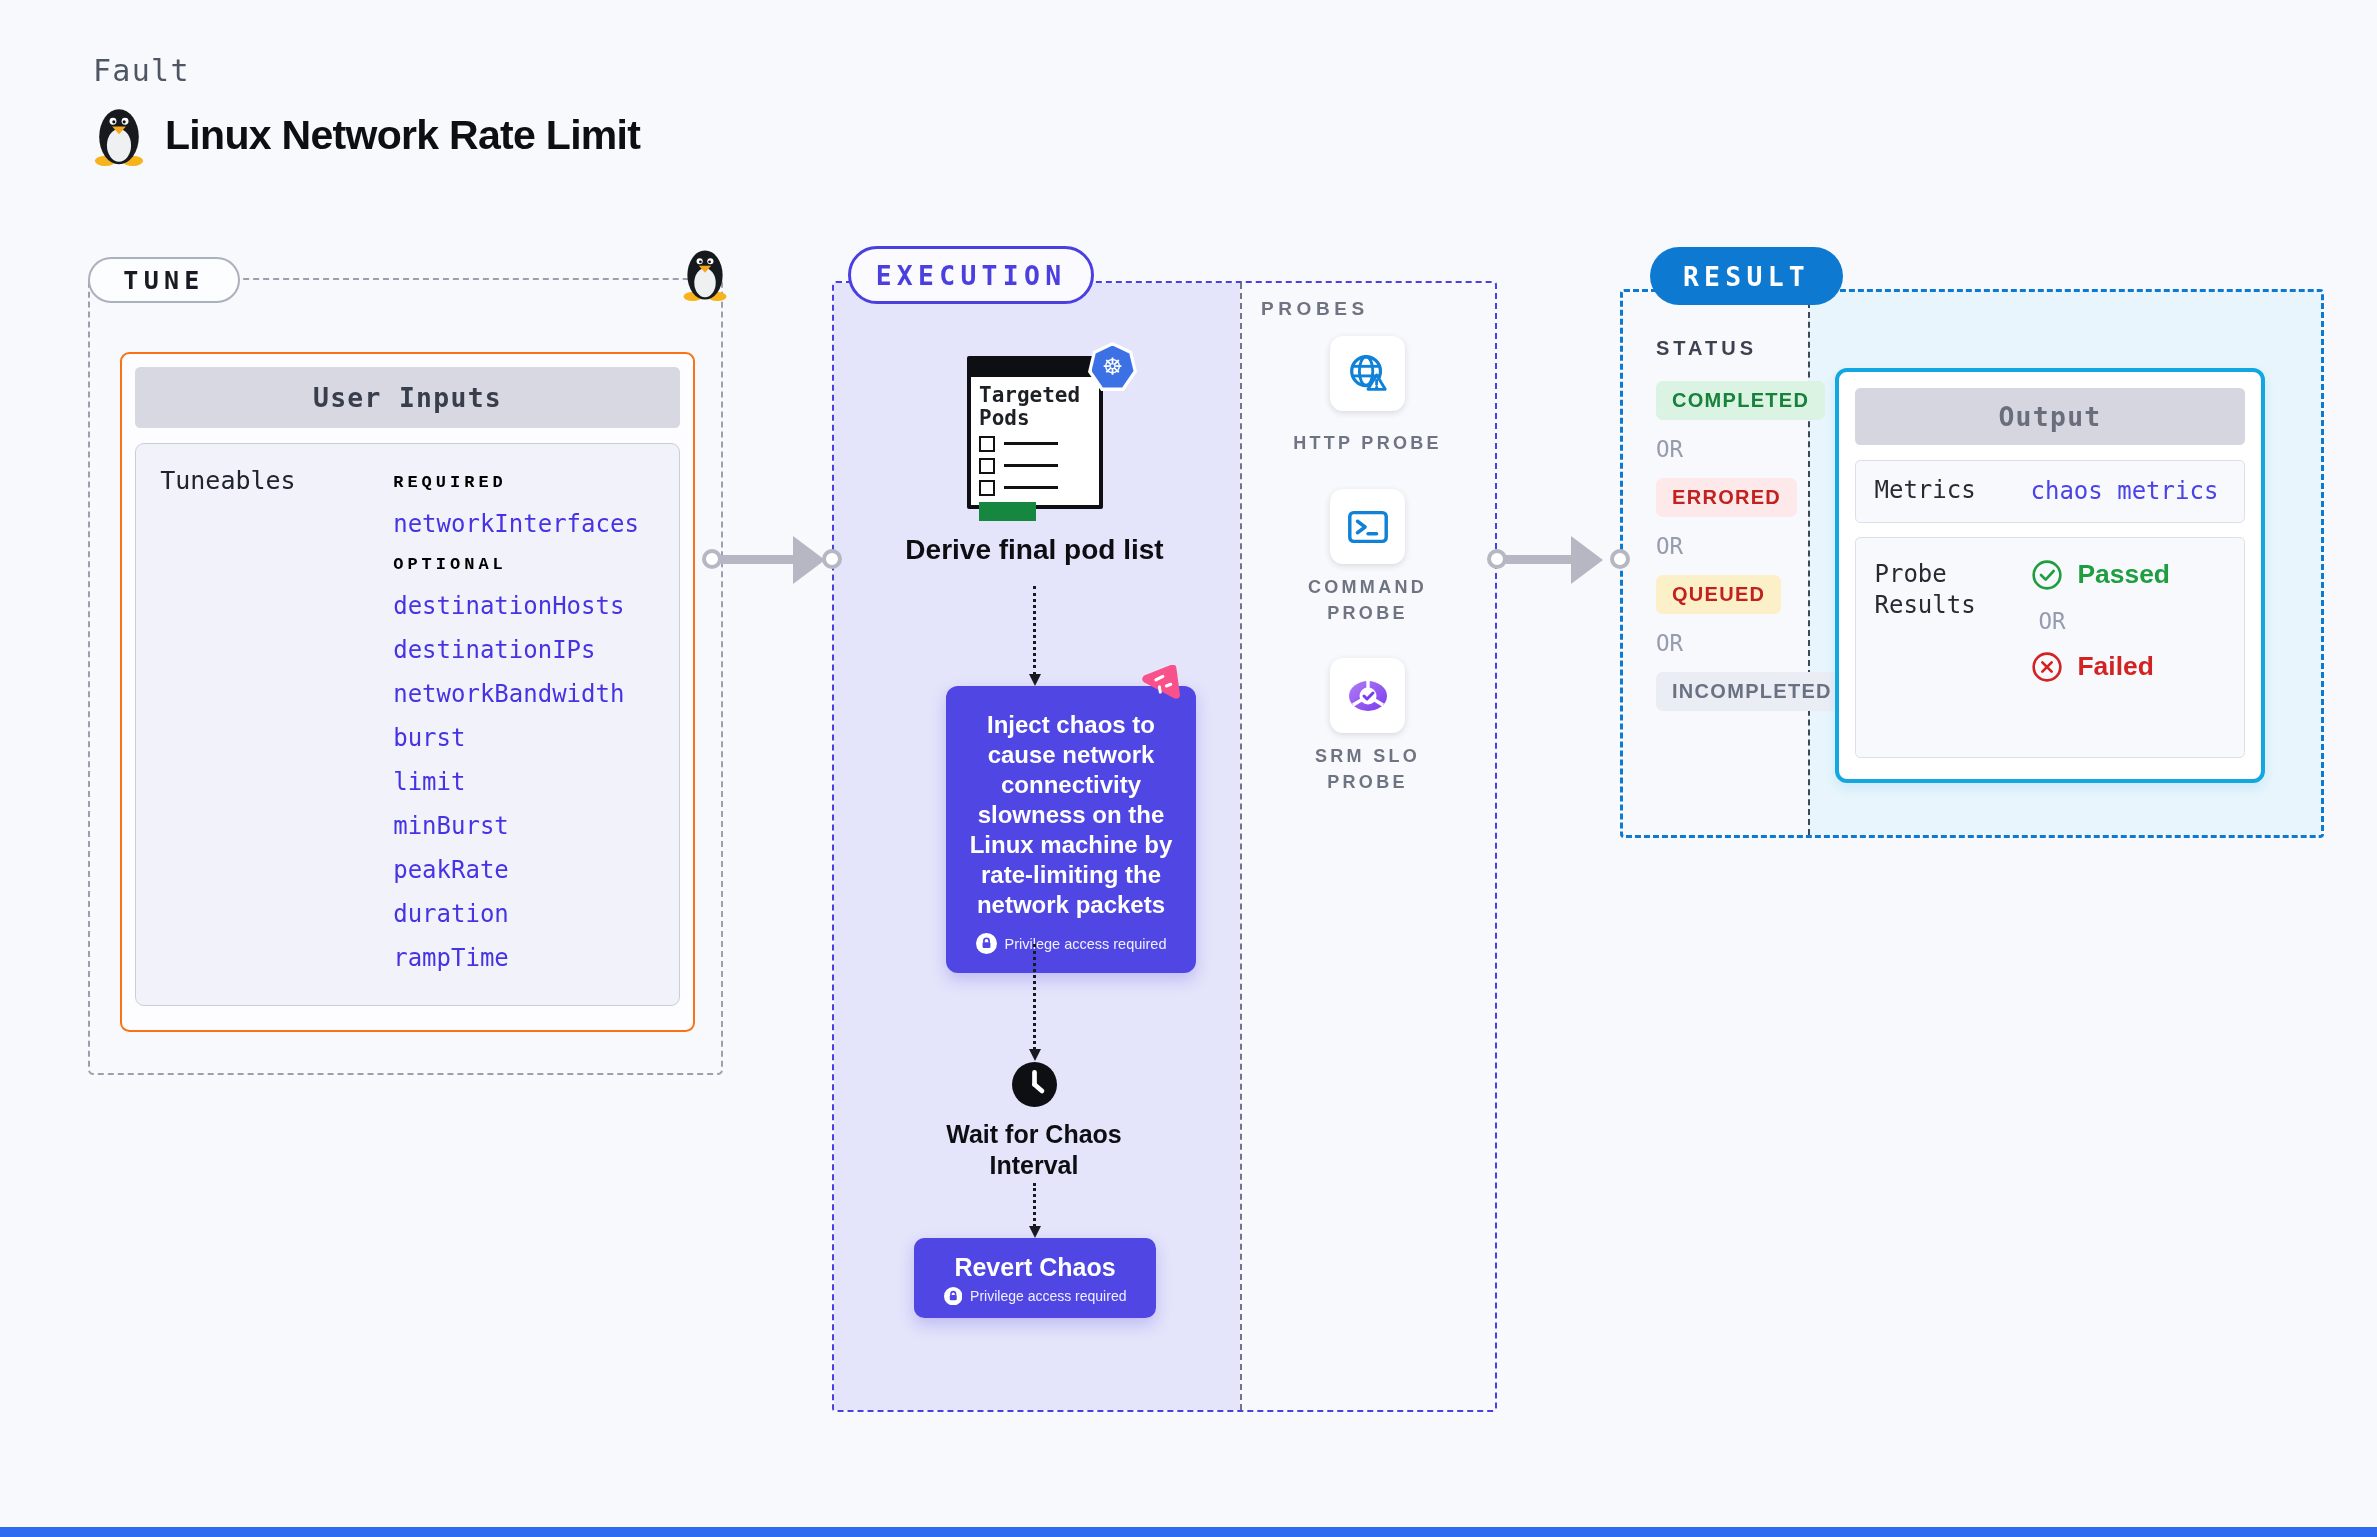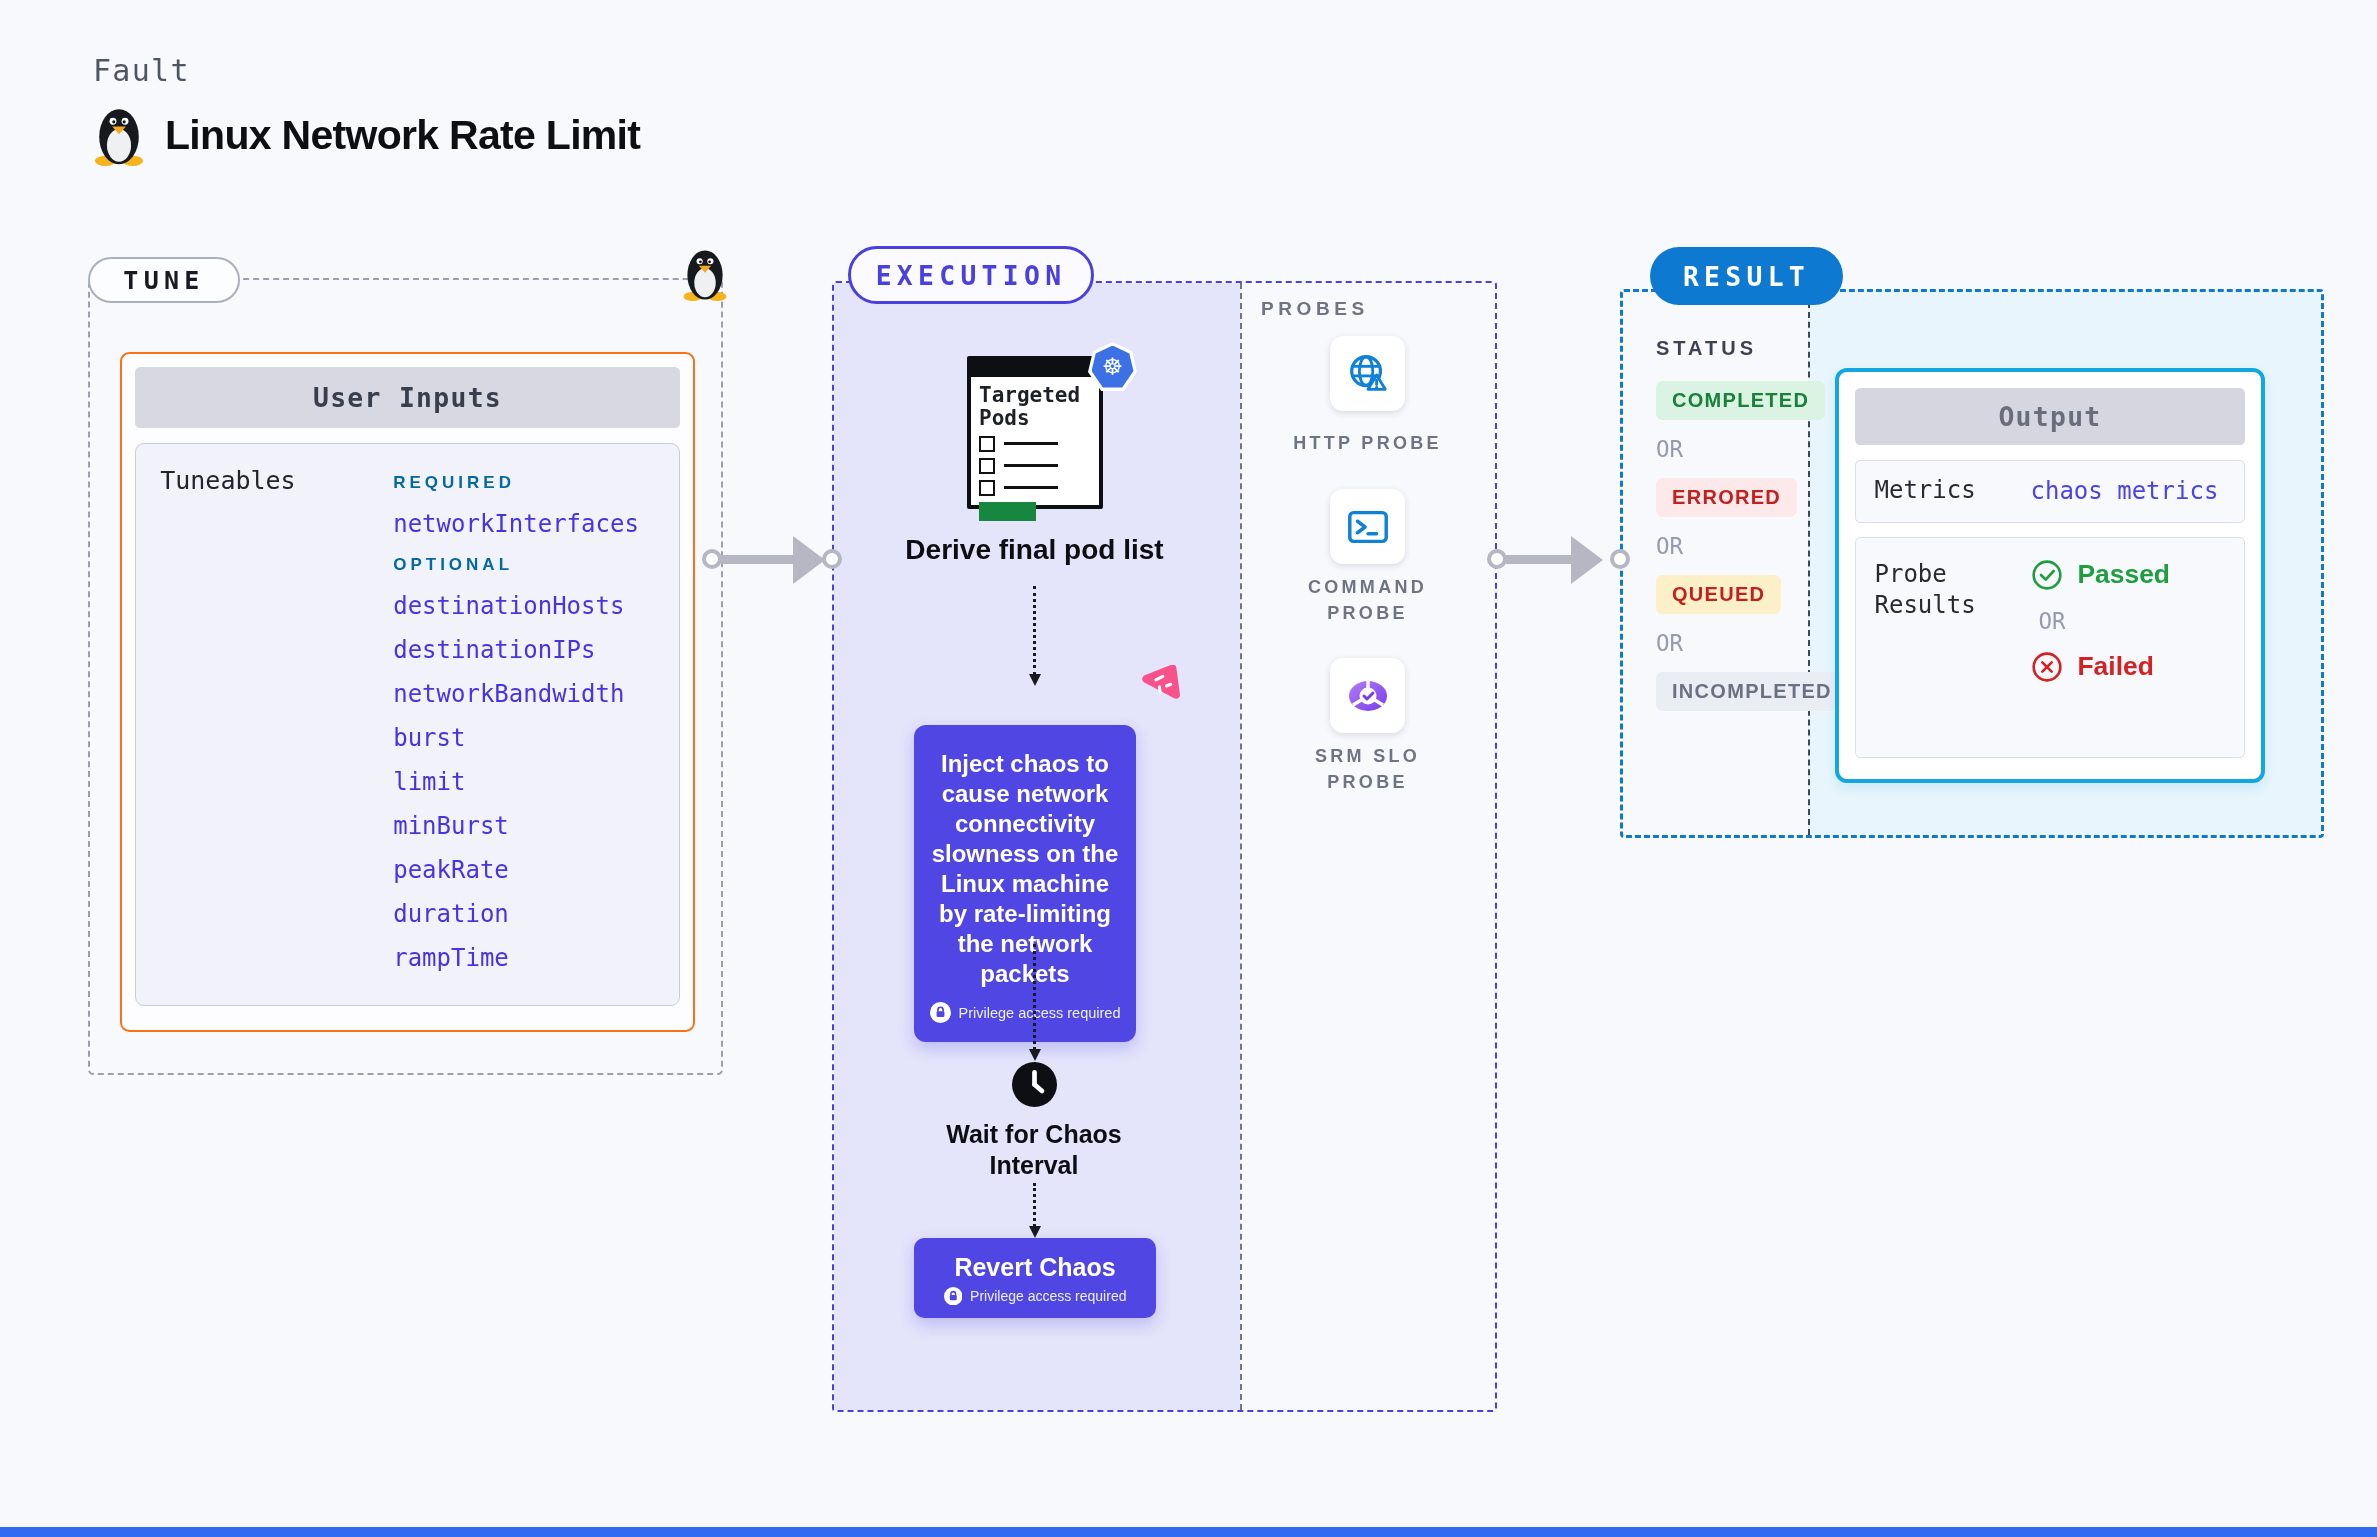--- a/index.html
+++ b/index.html
@@ -41,22 +41,22 @@
     display:flex; align-items:center; justify-content:center;
     font-size:26.4px; font-weight:bold; color:#393e4d; letter-spacing:1.3px;
   }
   .tn-panel {
     margin-top:14.5px; height:563px; background:#f2f3fa; border:1.3px solid #c9cdda;
     border-radius:9px; position:relative; padding:18.5px;
   }
   .tn-label { position:absolute; left:24px; top:22.5px; font-size:25px; color:#20242c; }
   .tn-list { position:absolute; left:257px; top:20px; display:flex; flex-direction:column; }
   .tn-cap {
-    font-family:Liberation Sans, sans-serif; font-weight:bold;
-    font-size:17px; color:#0369a1; letter-spacing:4px; height:38px; display:flex; align-items:center;
+    font-family:Liberation Mono, monospace; font-weight:bold;
+    font-size:17px; color:#000000; letter-spacing:4px; height:38px; display:flex; align-items:center;
   }
   .tn-item { font-size:24px; color:#4633e3; height:44px; display:flex; align-items:center; }
 
   
   .conn-circle {
     width:20px; height:20px; border:4.6px solid #b5b7c3; background:#ffffff;
     border-radius:50%; z-index:6;
   }
   .shaft { height:9.3px; background:#b5b7c3; z-index:4; }
   .ahead { width:0; height:0; border-top:24px solid transparent; border-bottom:24px solid transparent; border-left:32px solid #b5b7c3; z-index:4; }
@@ -102,21 +102,21 @@
   }
   .da-a { left:1033px; top:586px;  height:89px; }
   .da-b { left:1033px; top:944px; height:106px; }
   .da-c { left:1033px; top:1183px; height:44px;  }
 
   .chaos-box {
     background:#4f46e3; border-radius:12px; color:#ffffff; text-align:center; z-index:3;
     font-family:"Liberation Sans",sans-serif;
     box-shadow:0 6.6px 14.5px rgba(79,70,227,0.25);
   }
-  .inject-box { left:914px; top:686px; width:222px; padding:24px 14.5px 18.5px;margin-top:39px; }
+  .inject-box { left:946px; top:686px; width:250px; padding:24px 14.5px 18.5px; }
   .inject-text { font-weight:bold; font-size:24px; line-height:1.25; }
   .priv-row { display:flex; align-items:center; justify-content:center; gap:8px; margin-top:13.2px; }
   .priv-text { font-size:14.5px; font-weight:500; color:#eef0ff; }
   .lock-badge { width:21px; height:21px; flex:0 0 auto; }
 
   .chaos-logo { left:1141px; top:665px; width:42px; height:42px; z-index:4; }
 
   .clock-icon { left:1012px; top:1062px; width:45px; height:45px; z-index:3; }
   .wait-label {
     left:902px; top:1119px; width:264px; text-align:center; z-index:3;

